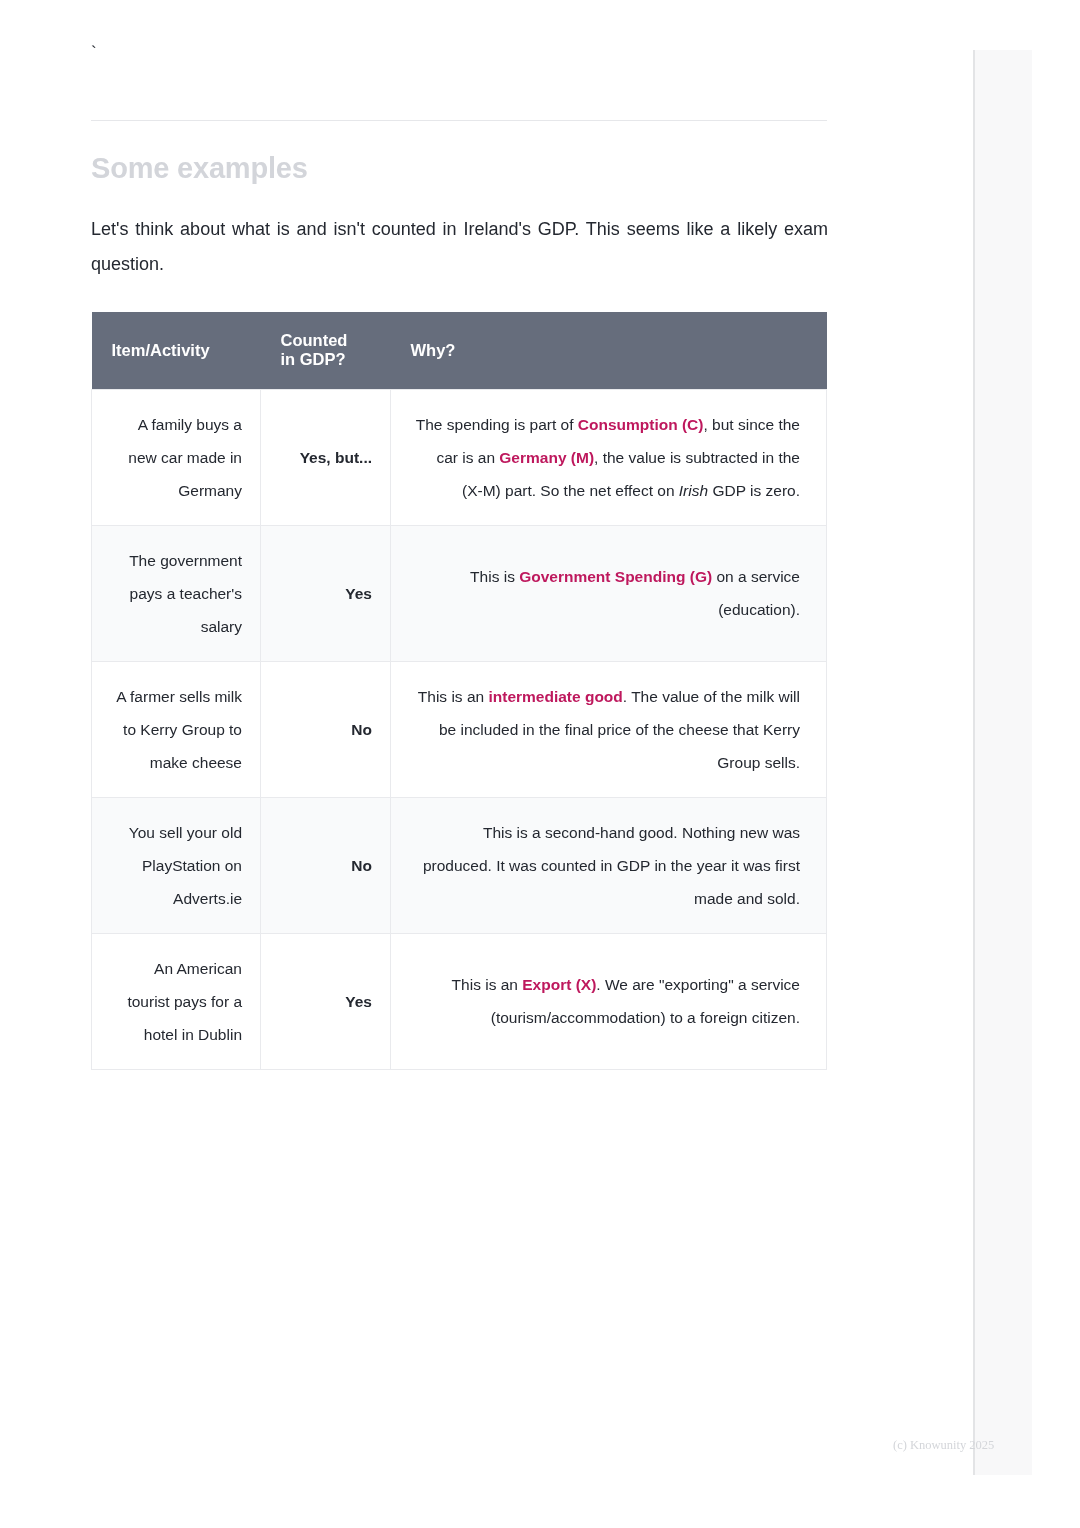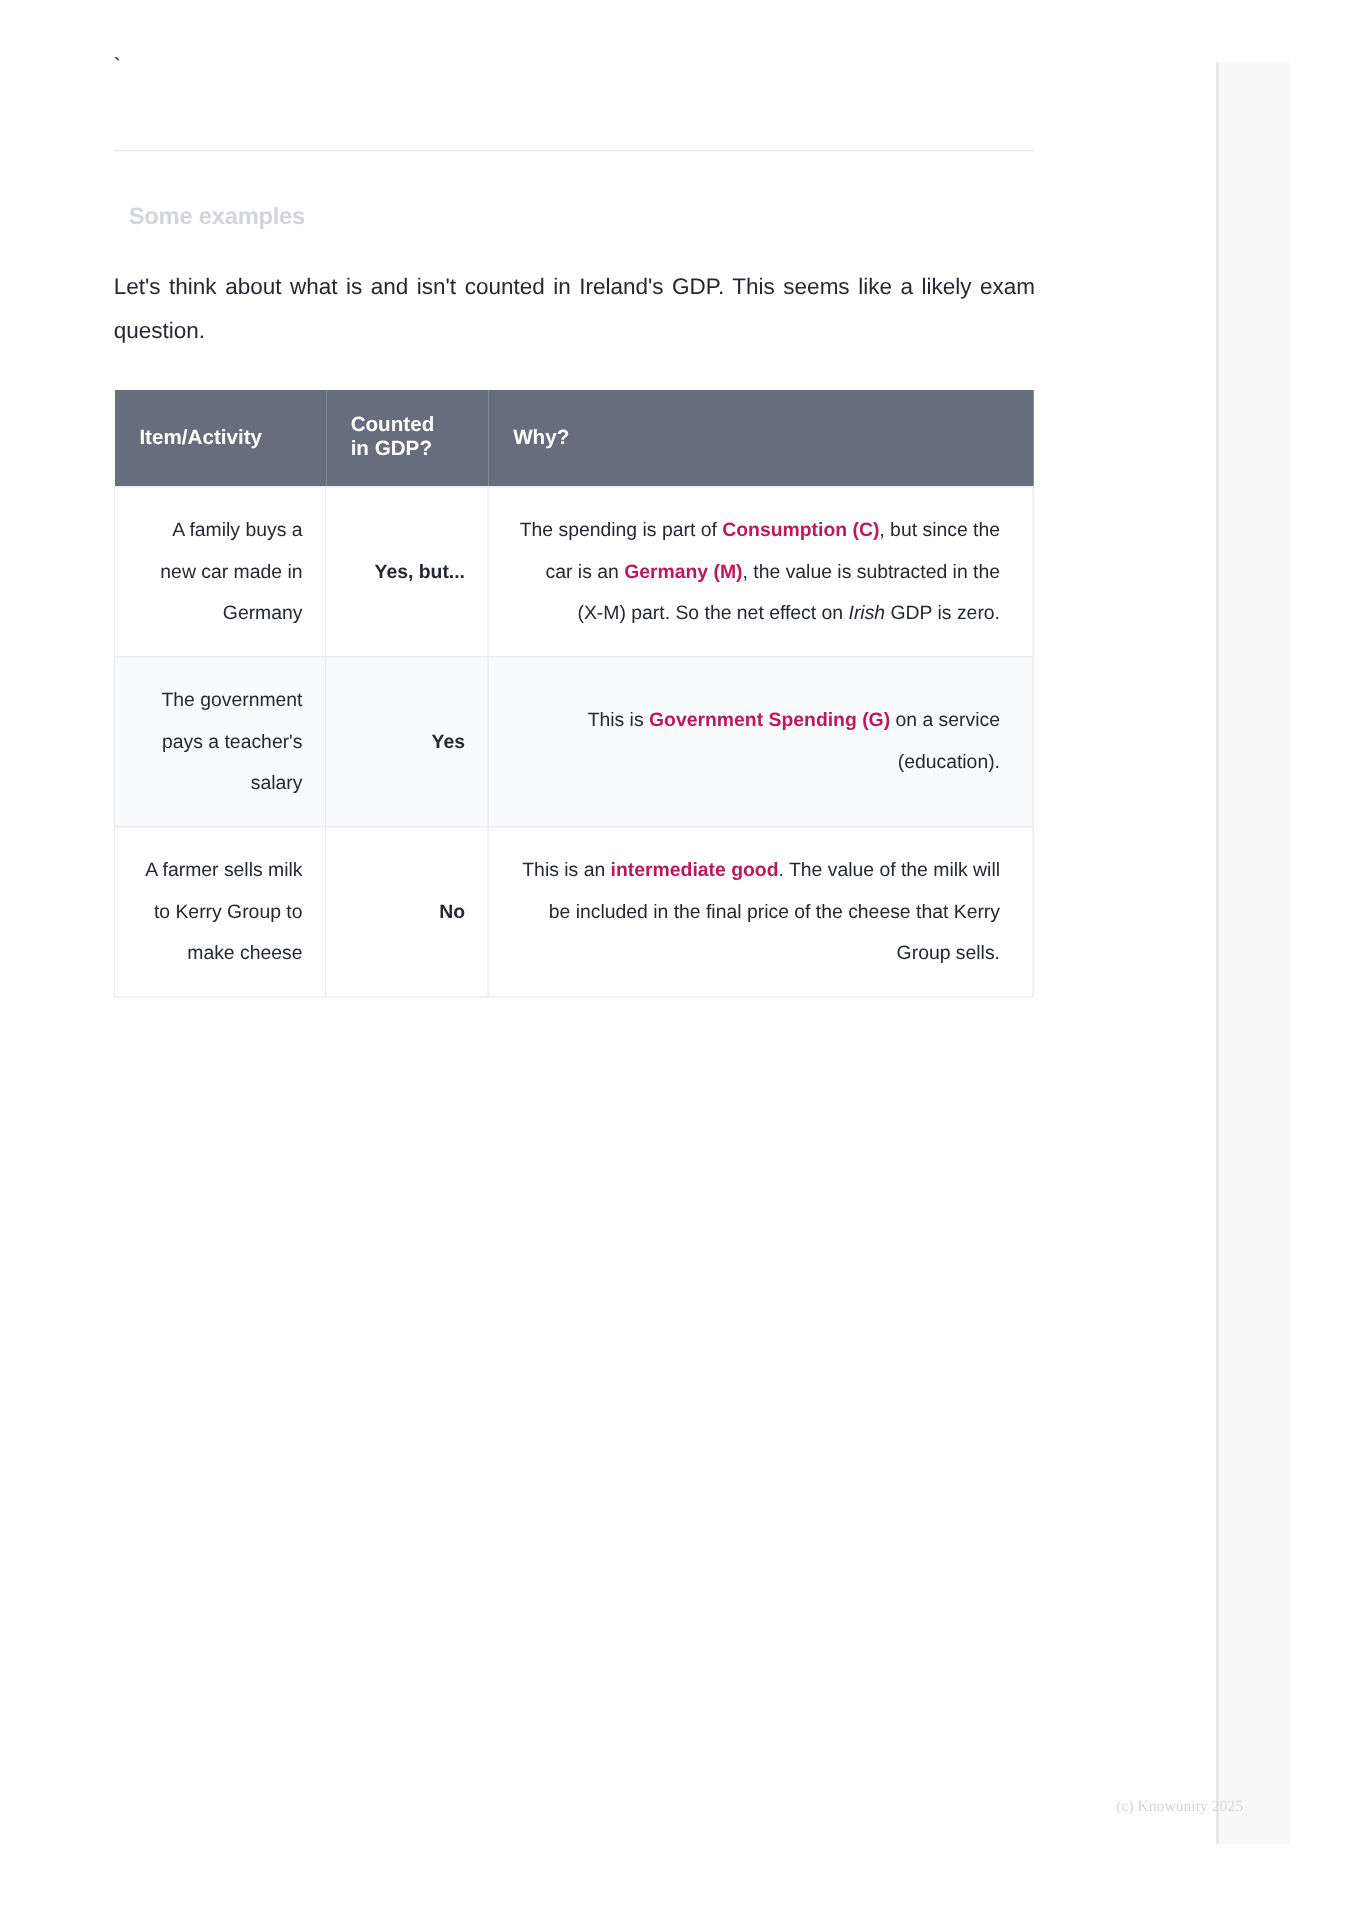--- a/index.html
+++ b/index.html
@@ -53,22 +53,22 @@
     top: 120px;
     width: 736px;
     height: 1px;
     background: #e6e7ea;
   }
 
   .heading {
     position: absolute;
     left: 91px;
     top: 150px;
-    margin: 12px;
-    font-size: 19px;
+    margin: 0;
+    font-size: 29px;
     font-weight: bold;
     letter-spacing: -0.2px;
     color: #d3d5da;
     line-height: 1.3;
   }
 
   .intro {
     position: absolute;
     left: 91px;
     top: 212px;
@@ -192,19 +192,29 @@
           <tr>
             <td class="col-item">The government pays a teacher's salary</td>
             <td class="col-counted">Yes</td>
             <td class="col-why">This is <b>Government Spending (G)</b> on a service (education).</td>
           </tr>
           <tr>
             <td class="col-item">A farmer sells milk to Kerry Group to make cheese</td>
             <td class="col-counted">No</td>
             <td class="col-why">This is an <b>intermediate good</b>. The value of the milk will be included in the final price of the cheese that Kerry Group sells.</td>
           </tr>
+          <tr>
+            <td class="col-item">You sell your old PlayStation on Adverts.ie</td>
+            <td class="col-counted">No</td>
+            <td class="col-why">This is a second-hand good. Nothing new was produced. It was counted in GDP in the year it was first made and sold.</td>
+          </tr>
+          <tr>
+            <td class="col-item">An American tourist pays for a hotel in Dublin</td>
+            <td class="col-counted">Yes</td>
+            <td class="col-why">This is an <b>Export (X)</b>. We are "exporting" a service (tourism/accommodation) to a foreign citizen.</td>
+          </tr>
         </tbody>
     </table>
   </div>
 
 </div>
 
 <div class="watermark">(c) Knowunity 2025</div>
 
 </body></html>

